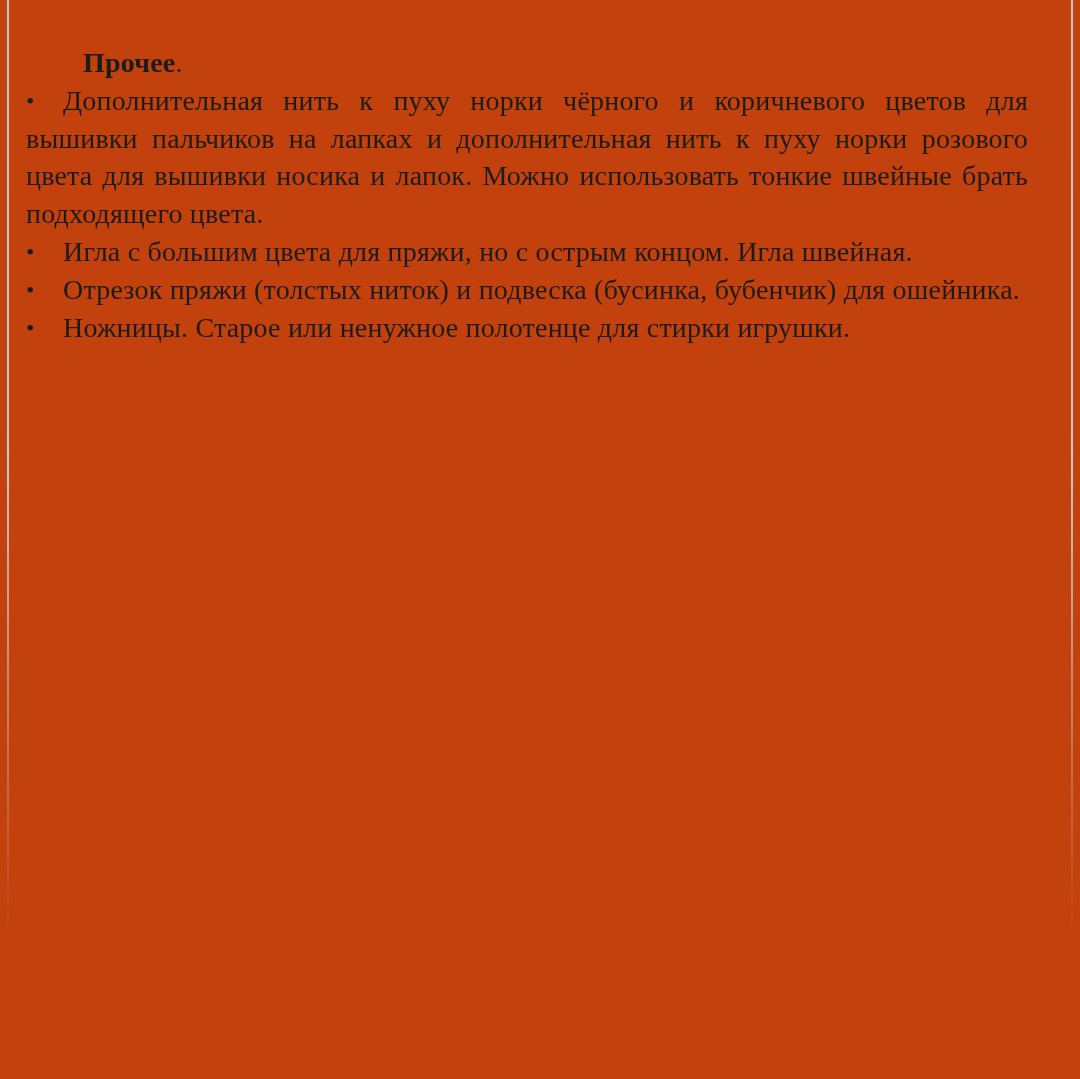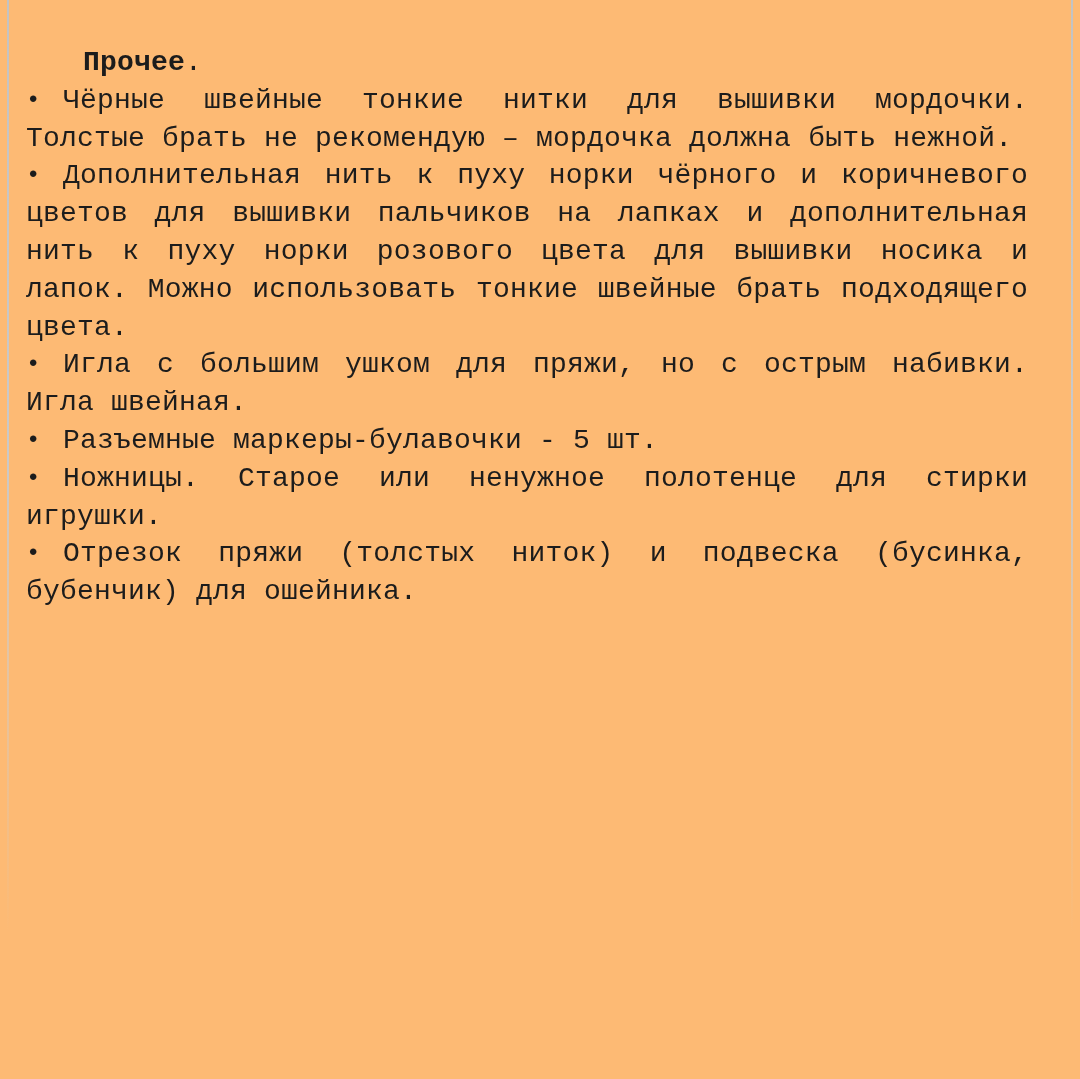--- a/index.html
+++ b/index.html
@@ -4,23 +4,23 @@
 <style>
   html, body {
     margin: 0;
     padding: 0;
     background: #ffffff;
   }
   .page {
     position: relative;
     width: 1080px;
     height: 1079px;
-    background: #fdba74;
+    background: #c2410c;
     overflow: hidden;
-    font-family: Liberation Mono, monospace;
+    font-family: Liberation Serif, serif;
     color: #1c1c1c;
   }
   .edge-line {
     position: absolute;
     top: 0;
     width: 2px;
     height: 1015px;
     background: linear-gradient(to bottom,
       #c3c3c3 0%, #c9c9c9 45%, rgba(205,205,205,0.55) 65%, rgba(205,205,205,0) 92%);
   }
@@ -64,21 +64,19 @@
 <body>
 
 <div class="page">
   <div class="edge-line left"></div>
   <div class="edge-line right"></div>
 
   <div class="content">
     <p class="heading"><b>Прочее</b><span>.</span></p>
 
     <ul class="list">
-        <li><span class="bullet">•</span><span>Чёрные швейные тонкие нитки для вышивки мордочки. Толстые брать не рекомендую – мордочка должна быть нежной.</span></li>
         <li><span class="bullet">•</span><span>Дополнительная нить к пуху норки чёрного и коричневого цветов для вышивки пальчиков на лапках и дополнительная нить к пуху норки розового цвета для вышивки носика и лапок. Можно использовать тонкие швейные брать подходящего цвета.</span></li>
-        <li><span class="bullet">•</span><span>Игла с большим ушком для пряжи, но с острым набивки. Игла швейная.</span></li>
-        <li><span class="bullet">•</span><span>Разъемные маркеры-булавочки - 5 шт.</span></li>
+        <li><span class="bullet">•</span><span>Игла с большим цвета для пряжи, но с острым концом. Игла швейная.</span></li>
+        <li><span class="bullet">•</span><span>Отрезок пряжи (толстых ниток) и подвеска (бусинка, бубенчик) для ошейника.</span></li>
         <li><span class="bullet">•</span><span>Ножницы. Старое или ненужное полотенце для стирки игрушки.</span></li>
-        <li><span class="bullet">•</span><span>Отрезок пряжи (толстых ниток) и подвеска (бусинка, бубенчик) для ошейника.</span></li>
       </ul>
   </div>
 </div>
 
 </body></html>

